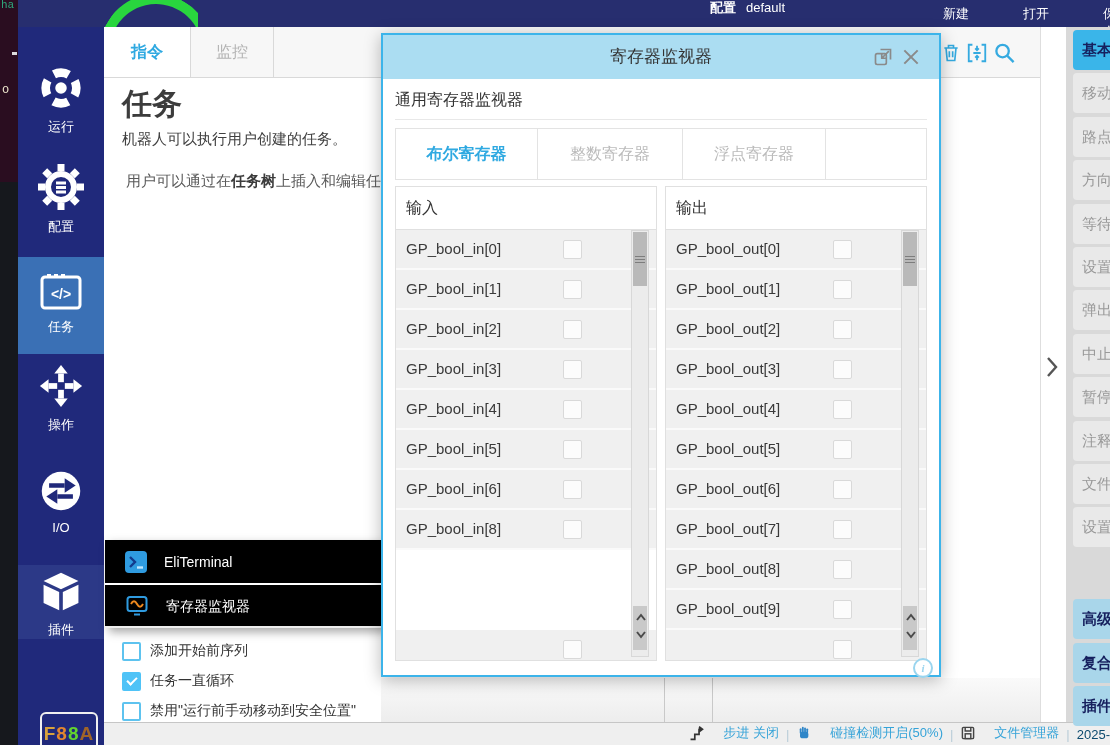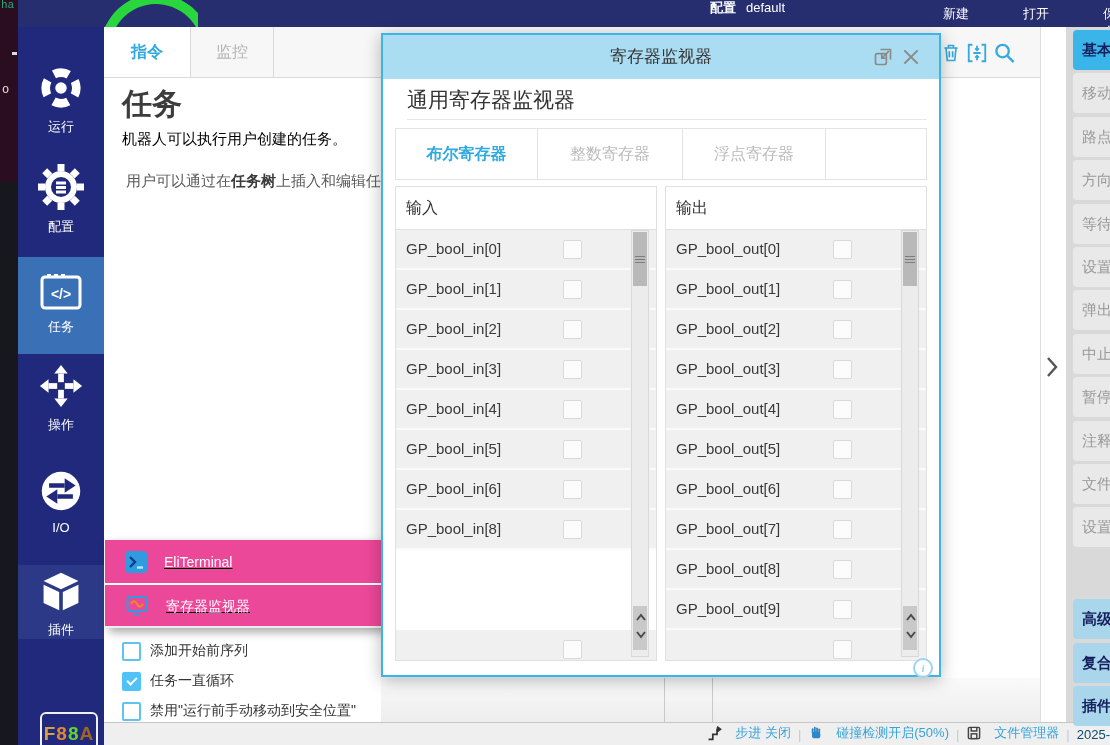--- a/index.html
+++ b/index.html
@@ -33,21 +33,21 @@
          border-radius:6px;text-align:center;line-height:40px;font-size:19px;font-weight:bold;letter-spacing:1px;}
 
   
   .main-bg{left:104px;top:27px;width:1006px;height:695px;background:#fff;}
   .tabbar{left:104px;top:27px;width:936px;height:51px;background:#f7f7f7;border-bottom:1px solid #d9d9d9;box-sizing:border-box;}
   .mtab{position:absolute;top:0;height:50px;line-height:50px;text-align:center;font-size:16px;cursor:pointer;}
   .mtab.active{background:#fff;color:#2fa9e1;font-weight:bold;}
   .mtab.normal{color:#b3b3b3;}
   .mtab-div{position:absolute;top:0;width:0;height:50px;border-left:1px solid #d9d9d9;}
   .page-title{left:122px;top:84px;font-size:30px;font-weight:bold;color:#3c3c3c;}
-  .desc1{left:122px;top:130px;font-size:15px;color:#000000;}
+  .desc1{left:122px;top:130px;font-size:15px;color:#404040;}
   .desc2{left:126px;top:172px;font-size:15px;color:#5a5a5a;width:259px;white-space:nowrap;overflow:hidden;}
   .desc2 b{color:#3c3c3c;}
 
   .tool-ic{position:absolute;top:41px;width:22px;height:24px;cursor:pointer;}
   .vline{left:1040px;top:27px;width:0;height:695px;border-left:1px solid #dedede;}
   .chev{left:1043px;top:353px;width:18px;height:28px;cursor:pointer;}
 
   
   .options{left:122px;top:636px;}
   .opt{display:flex;align-items:center;height:30px;cursor:pointer;}
@@ -57,47 +57,47 @@
        border-left:2px solid #fff;border-bottom:2px solid #fff;transform:rotate(-45deg);}
   .opt-lbl{margin-left:9px;font-size:14px;color:#333;}
 
   
   .strip{left:381px;top:678px;width:659px;height:44px;background:linear-gradient(#fafafa,#ededed);}
   .strip i{position:absolute;top:0;width:0;height:44px;border-left:1px solid #c9c9c9;}
   .statusbar{left:104px;top:722px;width:1006px;height:23px;background:#efefef;border-top:1px solid #c6c6c6;
        box-sizing:border-box;display:flex;justify-content:flex-end;align-items:flex-end;gap:7px;
        font-size:13px;color:#35a3d8;padding-bottom:3px;z-index:3;}
   .statusbar .sep{color:#b9cdd8;}
-  .statusbar .it{display:flex;align-items:center;gap:12px;white-space:nowrap;cursor:pointer;justify-content:space-between;}
+  .statusbar .it{display:flex;align-items:center;gap:18px;white-space:nowrap;cursor:pointer;justify-content:space-between;}
   .statusbar .date{color:#0c4a6e;}
 
   
   .gutter{left:1066px;top:27px;width:44px;height:695px;background:#d9d9d9;padding-top:3px;box-sizing:border-box;z-index:4;}
   .tile{width:48px;height:40px;margin:0 0 3.4px 7px;border-radius:4px;line-height:40px;padding-left:9px;
         box-sizing:border-box;font-size:15px;white-space:nowrap;overflow:hidden;cursor:pointer;}
   .tile.normal{background:#e9e9e9;color:#999;}
   .tile.active{background:#3ab5e9;color:#16205e;font-weight:bold;}
   .tile.group{background:#a9d6ea;color:#16205e;font-weight:bold;}
   .tile.gap{margin-top:52px;}
 
   
-  .pmenu{left:105px;top:540px;width:280px;height:88px;background:#ec4899;z-index:8;
+  .pmenu{left:105px;top:540px;width:280px;height:88px;background:#000000;z-index:8;
          border-right:2px solid #eee;border-bottom:2px solid #eee;box-shadow:4px 4px 9px rgba(0,0,0,.35);box-sizing:border-box;text-decoration:underline;}
   .pmenu .row{height:43px;display:flex;align-items:center;padding-left:20px;gap:17px;color:#fff;font-size:14px;cursor:pointer;}
   .pmenu .row:first-child{border-bottom:2px solid #fff;}
   .termic{width:22px;height:22px;background:#2f9be0;border-radius:4px;flex:none;}
 
   
   .dialog{left:381px;top:33px;width:556px;height:640px;border:2px solid #3cb4ea;background:#fff;
           box-shadow:0 3px 16px rgba(0,0,0,.28);z-index:10;}
   .dlg-titlebar{position:absolute;left:0;top:0;right:0;height:44px;background:#abddf2;cursor:move;}
   .dlg-title{position:absolute;left:0;right:0;top:0;line-height:44px;text-align:center;font-size:17px;color:#333;}
   .dlg-ic{position:absolute;top:12px;width:20px;height:20px;cursor:pointer;}
   .dlg-heading{position:absolute;left:12px;right:12px;top:46px;height:38px;line-height:38px;
-               font-size:21px;color:#333;border-bottom:1px solid #e8e8e8;margin-left:12px;}
+               font-size:16px;color:#333;border-bottom:1px solid #e8e8e8;}
   .dlg-tabs{position:absolute;left:12px;right:12px;top:93px;height:52px;border:1px solid #e3e3e3;
             box-sizing:border-box;display:flex;background:#fff;}
   .dlg-tab{border-right:1px solid #e3e3e3;line-height:50px;text-align:center;font-size:16px;color:#bbb;cursor:pointer;flex:none;}
   .dlg-tab:nth-of-type(1){width:141px;}
   .dlg-tab:nth-of-type(2){width:144px;}
   .dlg-tab:nth-of-type(3){width:142px;}
   .dlg-tab.active{color:#2fa9e1;font-weight:bold;}
   .reg-panel{position:absolute;top:151px;bottom:14px;width:262px;border:1px solid #e0e0e0;background:#fff;box-sizing:border-box;}
   .reg-panel.in{left:12px;} .reg-panel.out{left:282px;}
   .reg-head{height:42px;line-height:42px;padding-left:10px;border-bottom:1px solid #e0e0e0;font-size:16px;color:#333;}

